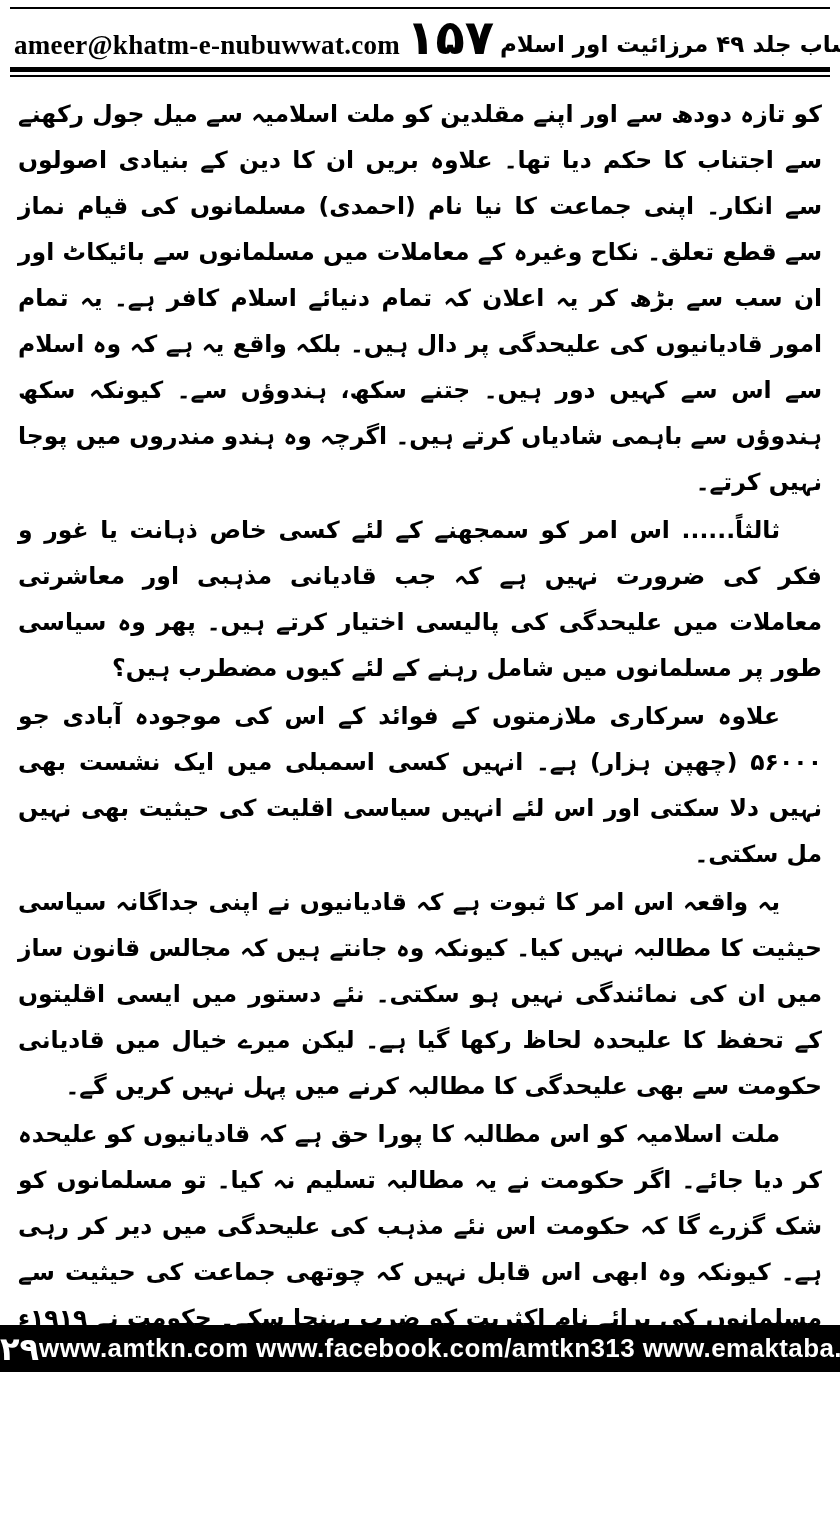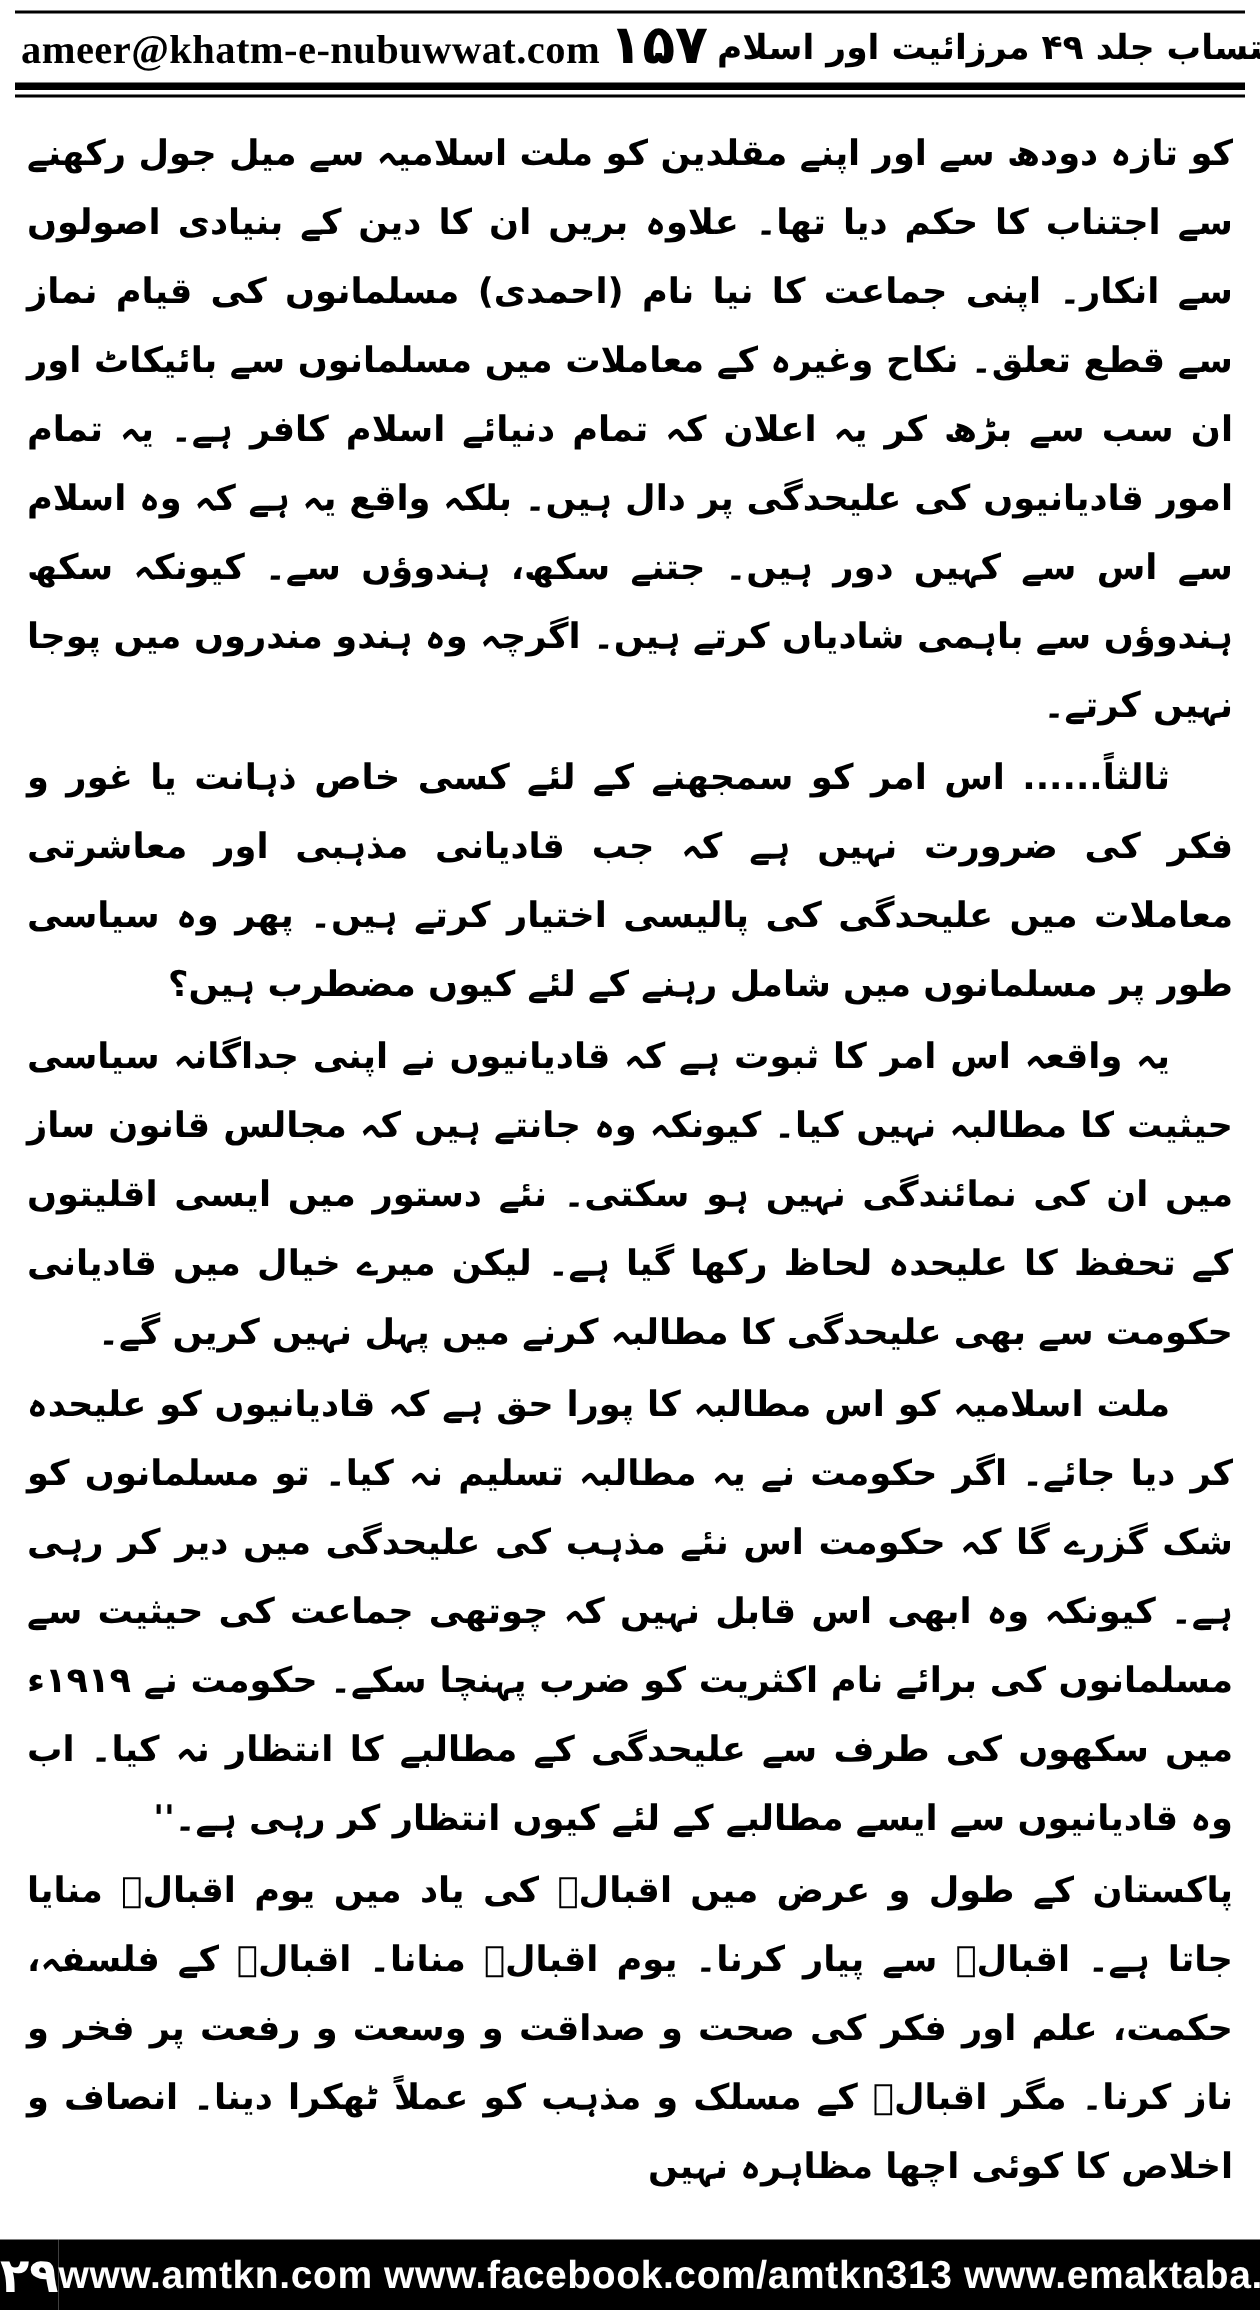--- a/index.html
+++ b/index.html
@@ -1,19 +1,19 @@
 <!DOCTYPE html>
 <html lang="ur"><head>
 <meta charset="utf-8">
 <style>
   * { margin:0; padding:0; box-sizing:border-box; }
   html,body { background:#ffffff; }
   .page {
     position:relative;
-    width:840px; height:1540px;
+    width:840px; height:1372px;
     margin:0 auto;
     background:#ffffff;
     color:#000;
     overflow:hidden;
     font-family:"DejaVu Sans", sans-serif;
   }
   
   .top-rule {
     margin:7px 10px 0 10px;
     border-top:2px solid #000;
@@ -26,21 +26,21 @@
     padding:4px 14px 6px 14px;
   }
   .header-email {
     font-family:"Liberation Serif", serif;
     font-weight:bold;
     font-size:27px;
     letter-spacing:0.3px;
     white-space:nowrap;
   }
   .header-page {
-    font-size:36px;
+    font-size:48px;
     font-weight:bold;
     line-height:1;
     padding:0 6px;
     text-align:center;
   }
   .header-title {
     direction:rtl;
     font-weight:bold;
     font-size:23px;
     white-space:nowrap;
@@ -117,20 +117,21 @@
     <span class="header-page">۱۵۷</span>
     <span class="header-title">احتساب جلد ۴۹ مرزائیت اور اسلام</span>
   </div>
 
   <div class="double-rule"></div>
 
   <div class="body-text">
     <div>
         <p class="para">کو تازہ دودھ سے اور اپنے مقلدین کو ملت اسلامیہ سے میل جول رکھنے سے اجتناب کا حکم دیا تھا۔ علاوہ بریں ان کا دین کے بنیادی اصولوں سے انکار۔ اپنی جماعت کا نیا نام (احمدی) مسلمانوں کی قیام نماز سے قطع تعلق۔ نکاح وغیرہ کے معاملات میں مسلمانوں سے بائیکاٹ اور ان سب سے بڑھ کر یہ اعلان کہ تمام دنیائے اسلام کافر ہے۔ یہ تمام امور قادیانیوں کی علیحدگی پر دال ہیں۔ بلکہ واقع یہ ہے کہ وہ اسلام سے اس سے کہیں دور ہیں۔ جتنے سکھ، ہندوؤں سے۔ کیونکہ سکھ ہندوؤں سے باہمی شادیاں کرتے ہیں۔ اگرچہ وہ ہندو مندروں میں پوجا نہیں کرتے۔</p>
         <p class="para indent">ثالثاً...... اس امر کو سمجھنے کے لئے کسی خاص ذہانت یا غور و فکر کی ضرورت نہیں ہے کہ جب قادیانی مذہبی اور معاشرتی معاملات میں علیحدگی کی پالیسی اختیار کرتے ہیں۔ پھر وہ سیاسی طور پر مسلمانوں میں شامل رہنے کے لئے کیوں مضطرب ہیں؟</p>
+        <p class="para indent">علاوہ سرکاری ملازمتوں کے فوائد کے اس کی موجودہ آبادی جو ۵۶۰۰۰ (چھپن ہزار) ہے۔ انہیں کسی اسمبلی میں ایک نشست بھی نہیں دلا سکتی اور اس لئے انہیں سیاسی اقلیت کی حیثیت بھی نہیں مل سکتی۔</p>
         <p class="para indent">یہ واقعہ اس امر کا ثبوت ہے کہ قادیانیوں نے اپنی جداگانہ سیاسی حیثیت کا مطالبہ نہیں کیا۔ کیونکہ وہ جانتے ہیں کہ مجالس قانون ساز میں ان کی نمائندگی نہیں ہو سکتی۔ نئے دستور میں ایسی اقلیتوں کے تحفظ کا علیحدہ لحاظ رکھا گیا ہے۔ لیکن میرے خیال میں قادیانی حکومت سے بھی علیحدگی کا مطالبہ کرنے میں پہل نہیں کریں گے۔</p>
         <p class="para indent">ملت اسلامیہ کو اس مطالبہ کا پورا حق ہے کہ قادیانیوں کو علیحدہ کر دیا جائے۔ اگر حکومت نے یہ مطالبہ تسلیم نہ کیا۔ تو مسلمانوں کو شک گزرے گا کہ حکومت اس نئے مذہب کی علیحدگی میں دیر کر رہی ہے۔ کیونکہ وہ ابھی اس قابل نہیں کہ چوتھی جماعت کی حیثیت سے مسلمانوں کی برائے نام اکثریت کو ضرب پہنچا سکے۔ حکومت نے ۱۹۱۹ء میں سکھوں کی طرف سے علیحدگی کے مطالبے کا انتظار نہ کیا۔ اب وہ قادیانیوں سے ایسے مطالبے کے لئے کیوں انتظار کر رہی ہے۔''</p>
       </div>
 
 
     <p class="para">پاکستان کے طول و عرض میں اقبالؒ کی یاد میں یوم اقبالؒ منایا جاتا ہے۔ اقبالؒ سے پیار کرنا۔ یوم اقبالؒ منانا۔ اقبالؒ کے فلسفہ، حکمت، علم اور فکر کی صحت و صداقت و وسعت و رفعت پر فخر و ناز کرنا۔ مگر اقبالؒ کے مسلک و مذہب کو عملاً ٹھکرا دینا۔ انصاف و اخلاص کا کوئی اچھا مظاہرہ نہیں</p>
 
   </div>
 
   <div class="footer">

